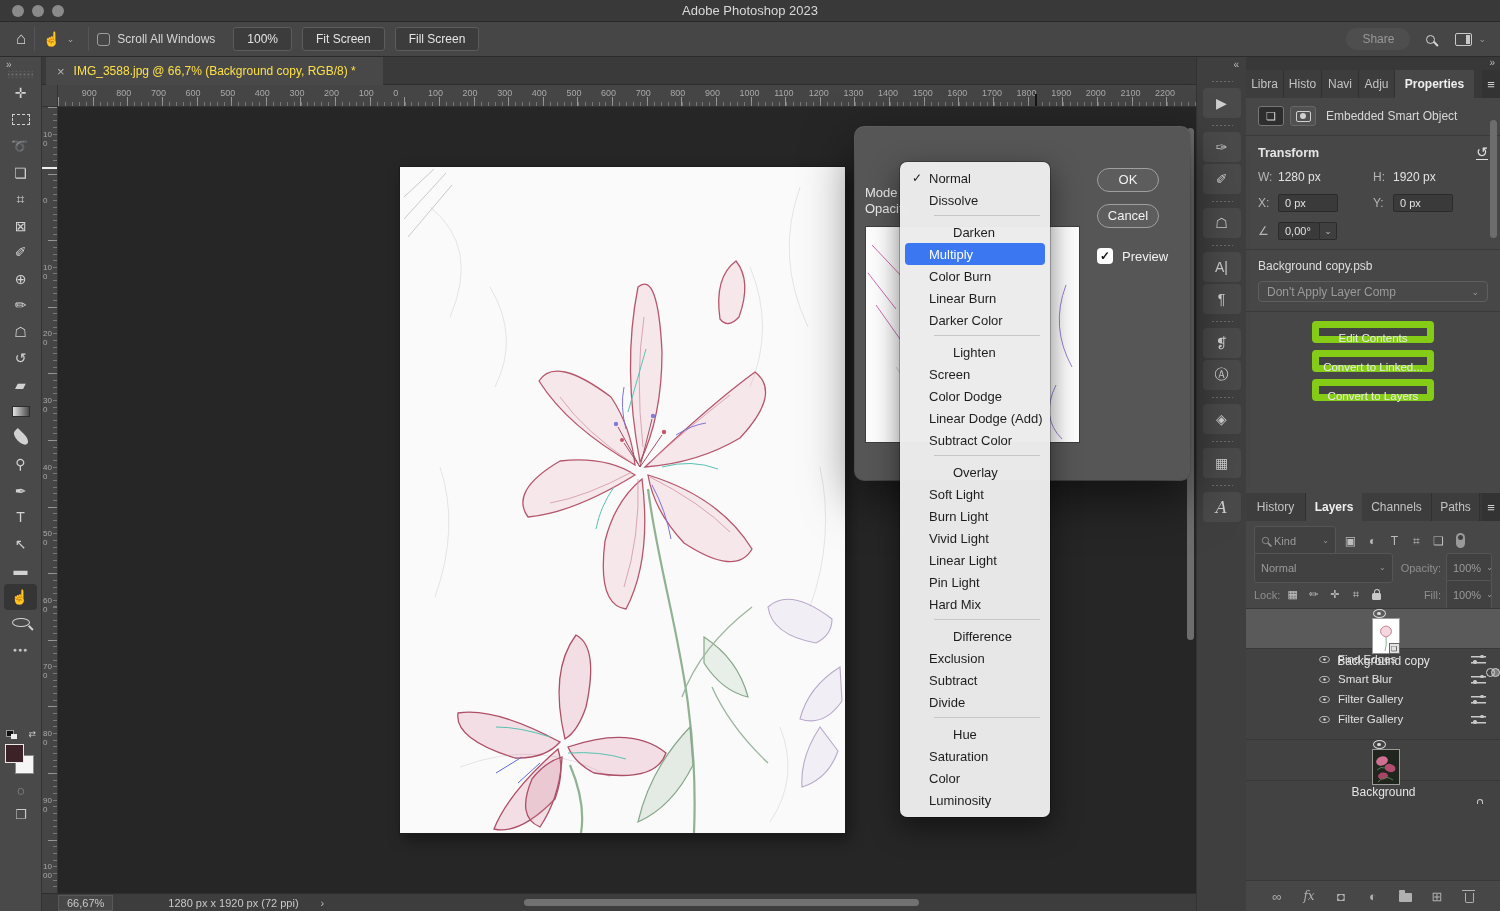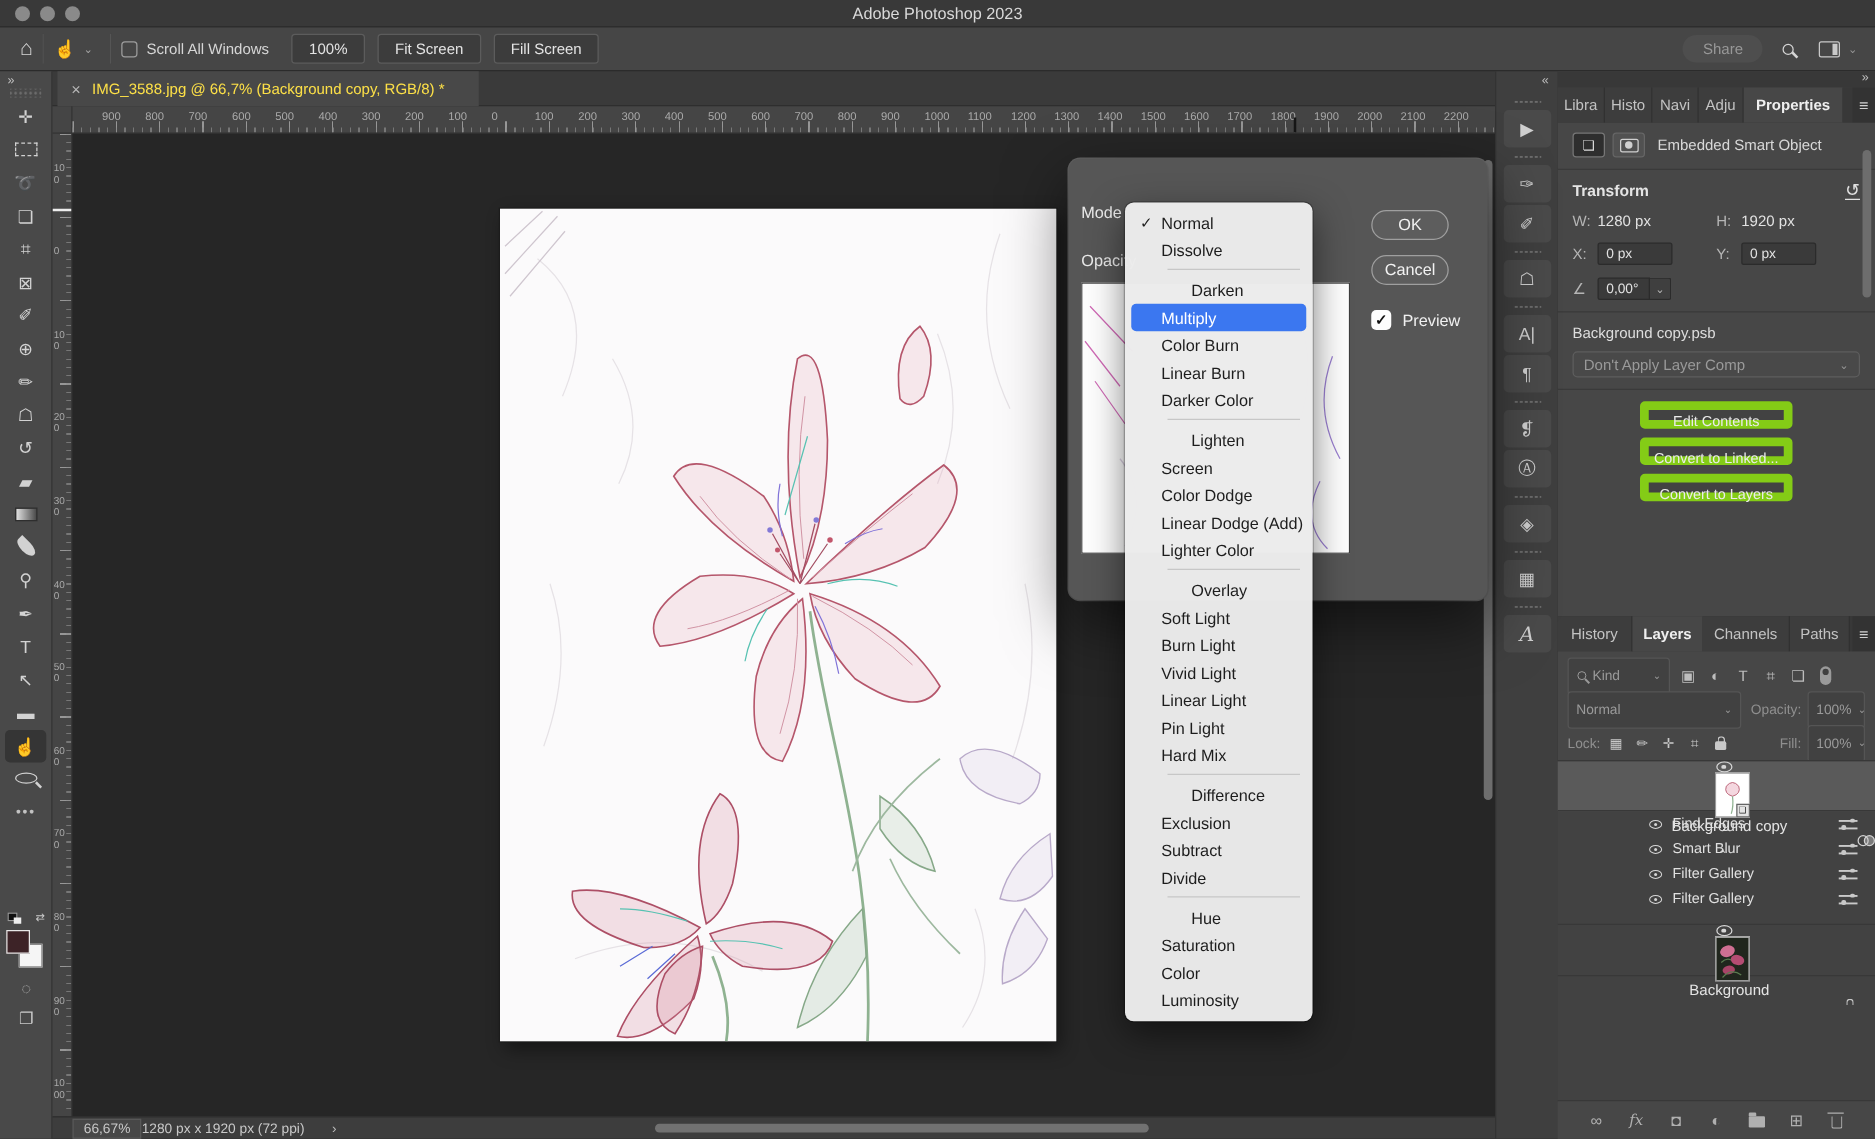--- a/index.html
+++ b/index.html
@@ -79,21 +79,21 @@
   
   #viewport { position:absolute; left:58px; top:107px; width:1138px; height:786px; background:#262626; overflow:hidden; }
   #document { position:absolute; left:342px; top:60px; width:445px; height:666px; background:#fbfafb;
     box-shadow:0 0 0 1px #1c1c1c, 4px 6px 14px rgba(0,0,0,.45); }
   #vscroll { position:absolute; left:1187px; top:128px; width:7px; height:512px; background:#7a7a7a; border-radius:4px; opacity:.85; }
 
   
   #statusbar { position:absolute; left:42px; top:893px; width:1154px; height:18px; background:#3d3d3d;
     border-top:1px solid #2e2e2e; display:flex; align-items:center; color:#c9c9c9; font-size:11px; }
   #status-zoom { background:#474747; border:1px solid #585858; padding:1px 8px; margin-left:16px; }
-  #status-info { }
+  #status-info { margin-left:55px; }
   #status-chev { margin-left:22px; color:#bdbdbd; }
   #hscroll { position:absolute; left:482px; top:5px; width:395px; height:7px; background:#7a7a7a; border-radius:4px; opacity:.85; }
 
   
   #dialog { position:absolute; left:855px; top:127px; width:335px; height:353px; z-index:20;
     border-radius:9px; box-shadow:0 18px 50px rgba(0,0,0,.55), 0 0 0 1px #666; background:#565656; }
   #dialog-title { height:28px; background:linear-gradient(#efefef,#dcdcdc); border-radius:9px 9px 0 0;
     text-align:center; font-size:13.5px; font-weight:bold; color:#141414; line-height:28px; }
   .dlg-label { position:absolute; left:10px; font-size:13px; color:#e9e9e9; }
   #dlg-preview { position:absolute; left:10px; top:99px; width:215px; height:217px; background:#fff; border:1px solid #3e3e3e; }
@@ -538,21 +538,21 @@
 <div id="vscroll" data-name="vertical-scrollbar"></div>
 
 <div id="statusbar" data-name="status-bar">
   <span id="status-zoom" data-name="zoom-level-field">66,67%</span>
   <span id="status-info" data-name="document-info">1280 px x 1920 px (72 ppi)</span>
   <span id="status-chev" data-name="status-chevron-icon">›</span>
   <span id="hscroll" data-name="horizontal-scrollbar"></span>
 </div>
 
 <div id="dialog" data-name="blending-options-dialog">
-  <span class="dlg-label" style="top:35px" data-name="mode-label">Mode</span>
+  <span class="dlg-label" style="top:58px" data-name="mode-label">Mode</span>
   <span class="dlg-label" style="top:74px" data-name="opacity-label">Opacity</span>
   <div id="dlg-preview" data-name="dialog-preview-image">
     <svg width="213" height="215" viewBox="0 0 213 215">
       <rect width="213" height="215" fill="#fdfdfd"></rect>
       <g fill="none" stroke-width="1">
         <path d="M6 18 L40 54 M2 46 L30 82 M10 78 L34 112" stroke="#cf6ab5"></path>
         <path d="M200 58 Q184 100 206 140 M190 158 Q174 190 196 212" stroke="#9a7fd0"></path>
         <path d="M60 30 q30 40 10 90 M120 10 q-15 60 8 120 M80 160 q40 -16 80 6" stroke="#e4dfe4"></path>
         <path d="M30 140 q24 30 4 70 M170 20 q20 44 2 96" stroke="#d9cfe0"></path>
       </g>
@@ -618,21 +618,21 @@
       <span class="mi-label">Color Dodge</span>
     </div>
 
     <div class="menu-item" data-name="blend-mode-option">
       <span class="check" data-name="checkmark-icon">✓</span>
       <span class="mi-label">Linear Dodge (Add)</span>
     </div>
 
     <div class="menu-item" data-name="blend-mode-option">
       <span class="check" data-name="checkmark-icon">✓</span>
-      <span class="mi-label">Lighter Color</span>
+      <span class="mi-label">Subtract Color</span>
     </div>
 
     <div class="menu-item divider_before" data-name="blend-mode-option">
       <span class="check" data-name="checkmark-icon">✓</span>
       <span class="mi-label">Overlay</span>
     </div>
 
     <div class="menu-item" data-name="blend-mode-option">
       <span class="check" data-name="checkmark-icon">✓</span>
       <span class="mi-label">Soft Light</span>

